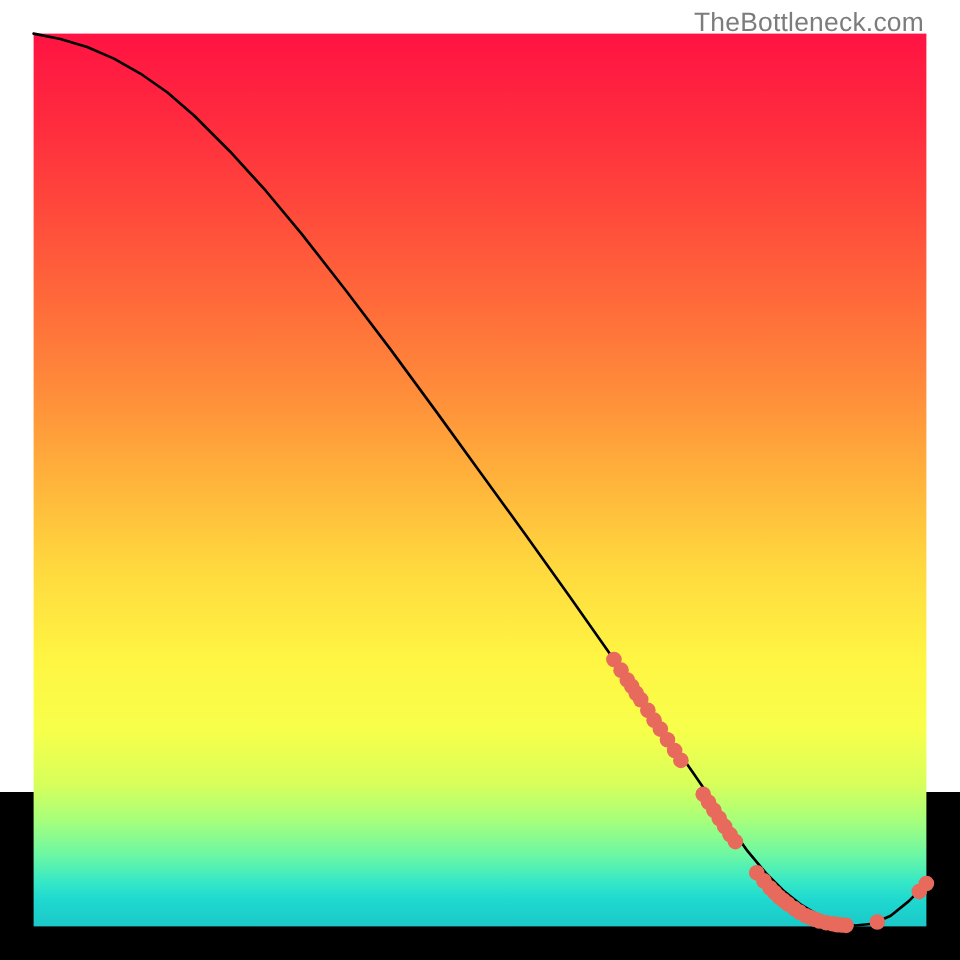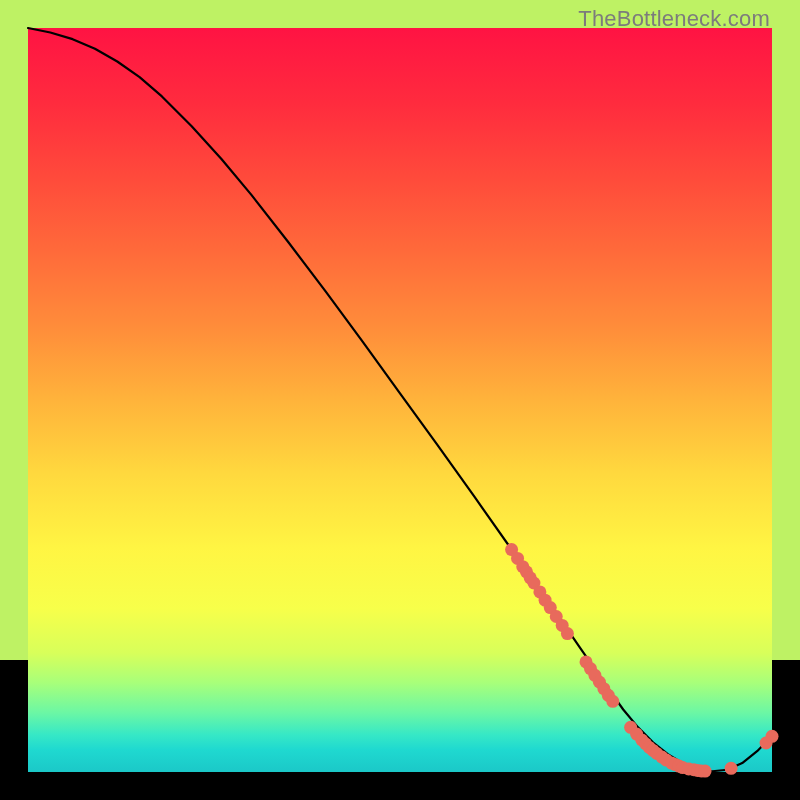--- a/index.html
+++ b/index.html
@@ -8,21 +8,21 @@
     width: 800px;
     height: 800px;
     background: #000;
     overflow: hidden;
     font-family: Arial, Helvetica, sans-serif;
   }
   .frame {
     position: relative;
     width: 800px;
     height: 660px;
-    background: #bef264;
+    background: #ffffff;
   }
   .plot {
     position: absolute;
     left: 28px;
     top: 28px;
     width: 744px;
     height: 744px;
     
     background: linear-gradient(
       to bottom,

